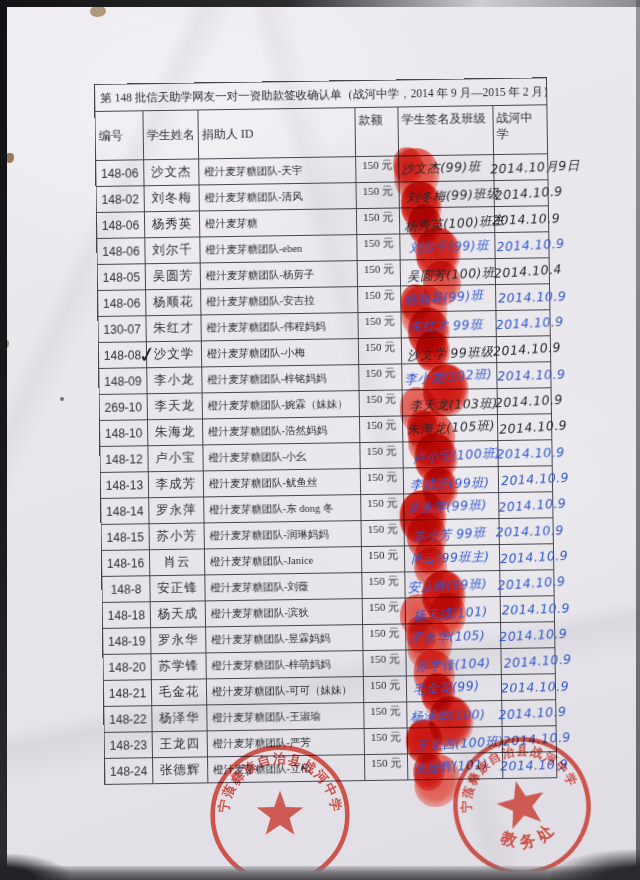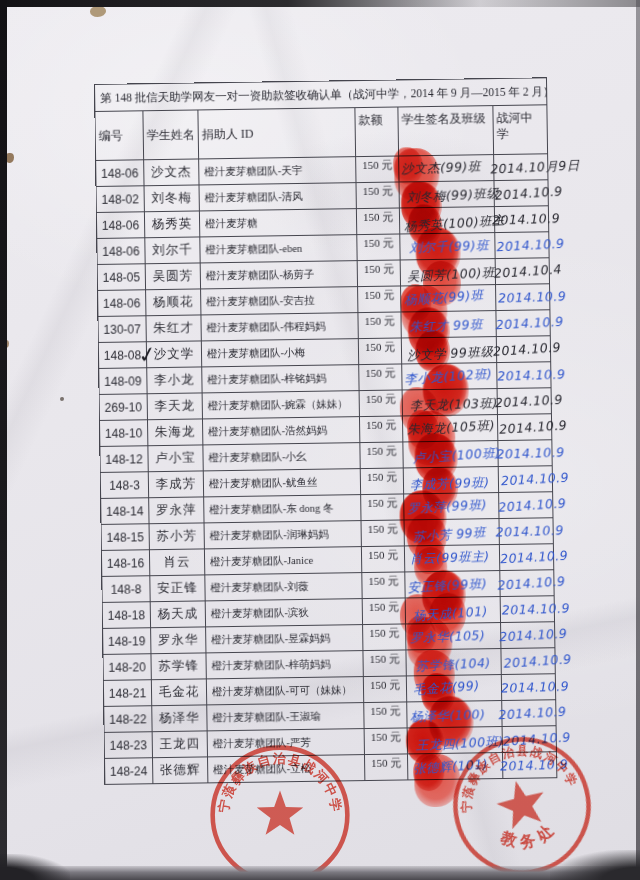--- a/index.html
+++ b/index.html
@@ -267,21 +267,21 @@
             <td class="cell-sig">
               <div class="fp" style="width: 43px; height: 50px; left: 11px; top: -9px; border-radius: 46% 54% 50% 50%; opacity: 0.94;"></div>
               <div class="fp" style="width: 40px; height: 47px; left: 12px; top: -8px; border-radius: 46% 54% 56% 44%; opacity: 0.78;"></div>
               <span class="sig-text ink-blue" style="left: 9px; top: 6px; transform: rotate(-3deg);">卢小宝(100班)</span>
             </td>
             <td class="cell-date">
               <span class="date-text ink-blue" style="left: -2px; top: 5px; transform: rotate(-1deg);">2014.10.9</span>
             </td>
           </tr>
           <tr class="data-row">
-            <td class="cell-no">148-3</td>
+            <td class="cell-no">148-13</td>
             <td class="cell-name">李成芳</td>
             <td class="cell-donor">橙汁麦芽糖团队-鱿鱼丝</td>
             <td class="cell-amount">150 元</td>
             <td class="cell-sig">
               <div class="fp" style="width: 36px; height: 43px; left: 18px; top: -1px; border-radius: 47% 53% 50% 50%; opacity: 0.78;"></div>
               <div class="fp" style="width: 33px; height: 40px; left: 19px; top: 0px; border-radius: 47% 53% 56% 44%; opacity: 0.86;"></div>
               <span class="sig-text ink-blue" style="left: 6px; top: 8px; transform: rotate(-1deg);">李成芳(99班)</span>
             </td>
             <td class="cell-date">
               <span class="date-text ink-blue" style="left: 2px; top: 5px; transform: rotate(-2deg);">2014.10.9</span>

